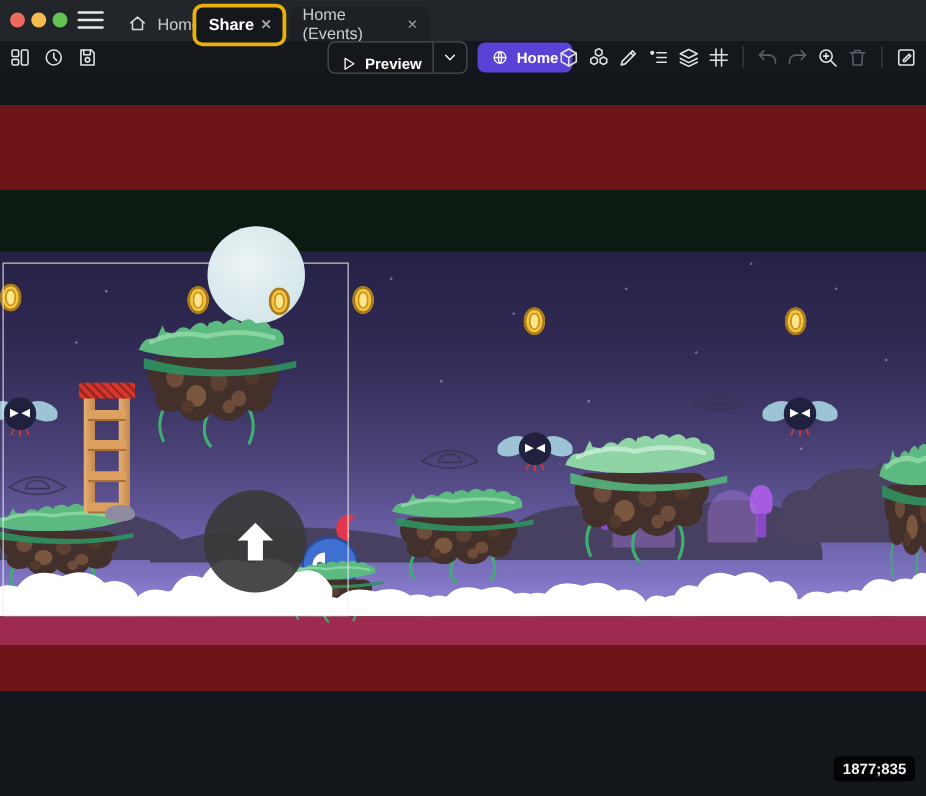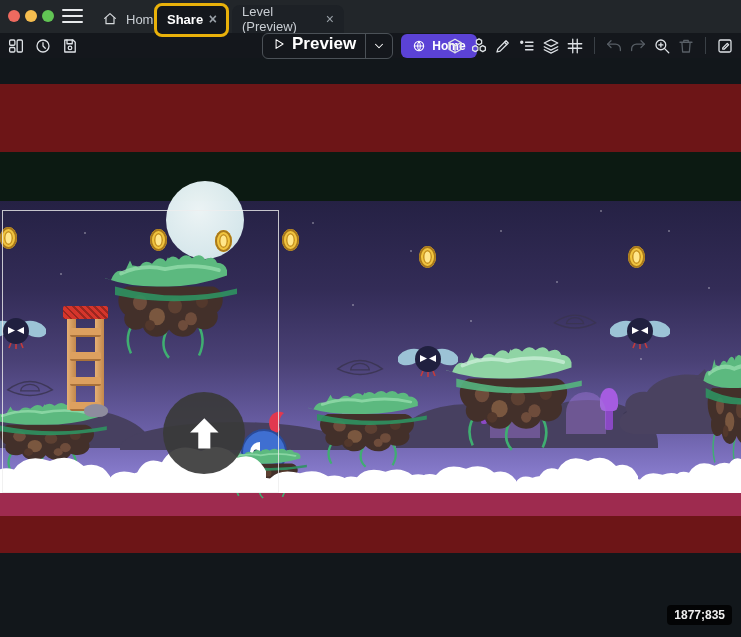--- a/index.html
+++ b/index.html
@@ -19,21 +19,21 @@
   .hicon{width:16px;height:16px;stroke:#d6d9dc;fill:none;stroke-width:1.8;stroke-linecap:round;stroke-linejoin:round;}
   
   #toolbar{position:absolute;left:0;top:33px;width:741px;height:25px;background:#14171c;z-index:40;}
   .tbgroup{position:absolute;top:0;height:25px;display:flex;align-items:center;}
   #tb-left{left:7px;gap:9px;}
   #tb-center{left:262px;gap:8px;}
   #tb-right{right:7px;gap:6px;}
   .ticon{width:18px;height:18px;stroke:#dfe3e7;fill:none;stroke-width:1.7;stroke-linecap:round;stroke-linejoin:round;cursor:pointer;}
   .ticon.dis{stroke:#585f66;cursor:default;}
   .tb-sep{width:1px;height:17px;background:#3a4046;margin:0 4px;}
-  #btn-preview{display:flex;align-items:flex-start;height:24px;border:1px solid #4b5157;border-radius:6px;color:#fff;font-size:17px;font-weight:700;cursor:pointer;}
+  #btn-preview{display:flex;align-items:flex-end;height:24px;border:1px solid #4b5157;border-radius:6px;color:#fff;font-size:12px;font-weight:700;cursor:pointer;}
   #btn-preview .seg{display:flex;align-items:center;gap:6px;padding:0 9px;}
   #btn-preview .drop{border-left:1px solid #4b5157;height:100%;display:flex;align-items:center;padding:0 6px;}
   #btn-share{display:flex;align-items:center;gap:6px;height:24px;padding:0 11px;border-radius:6px;color:#fff;font-size:12px;font-weight:700;cursor:pointer;}
   .bicon{width:14px;height:14px;stroke:#fff;fill:none;stroke-width:1.8;stroke-linecap:round;stroke-linejoin:round;}
   
   #stage{position:absolute;left:0;top:58px;width:741px;height:579px;overflow:hidden;background:#12171b;}
   .obj{position:absolute;}
   .obj svg{position:absolute;inset:0;width:100%;height:100%;}
   .obj-sky{background:linear-gradient(180deg,#252144 0%,#332c57 30%,#4a4176 55%,#6a5fa6 78%,#8478c8 92%,#9084d4 100%);}
   .obj-star{width:2px;height:2px;border-radius:50%;background:rgba(255,255,255,.38);}
@@ -75,21 +75,21 @@
         </svg>
       <span>Home</span>
     </div>
 
     <div class="tab" id="tab-level">
       <span>Share</span>
       <span class="close">×</span>
     </div>
 
     <div class="tab" id="tab-events">
-      <span>Level (Preview)</span>
+      <span>Home (Events)</span>
       <span class="close">×</span>
     </div>
   </div>
   <div id="tut-highlight"></div>
 
   <div id="toolbar">
     <div class="tbgroup" id="tb-left">
       <svg class="ticon" viewBox="0 0 24 24">
         <rect x="3.5" y="4" width="7" height="7" rx="1.5"></rect>
           <rect x="3.5" y="14" width="7" height="6" rx="1.5"></rect>

